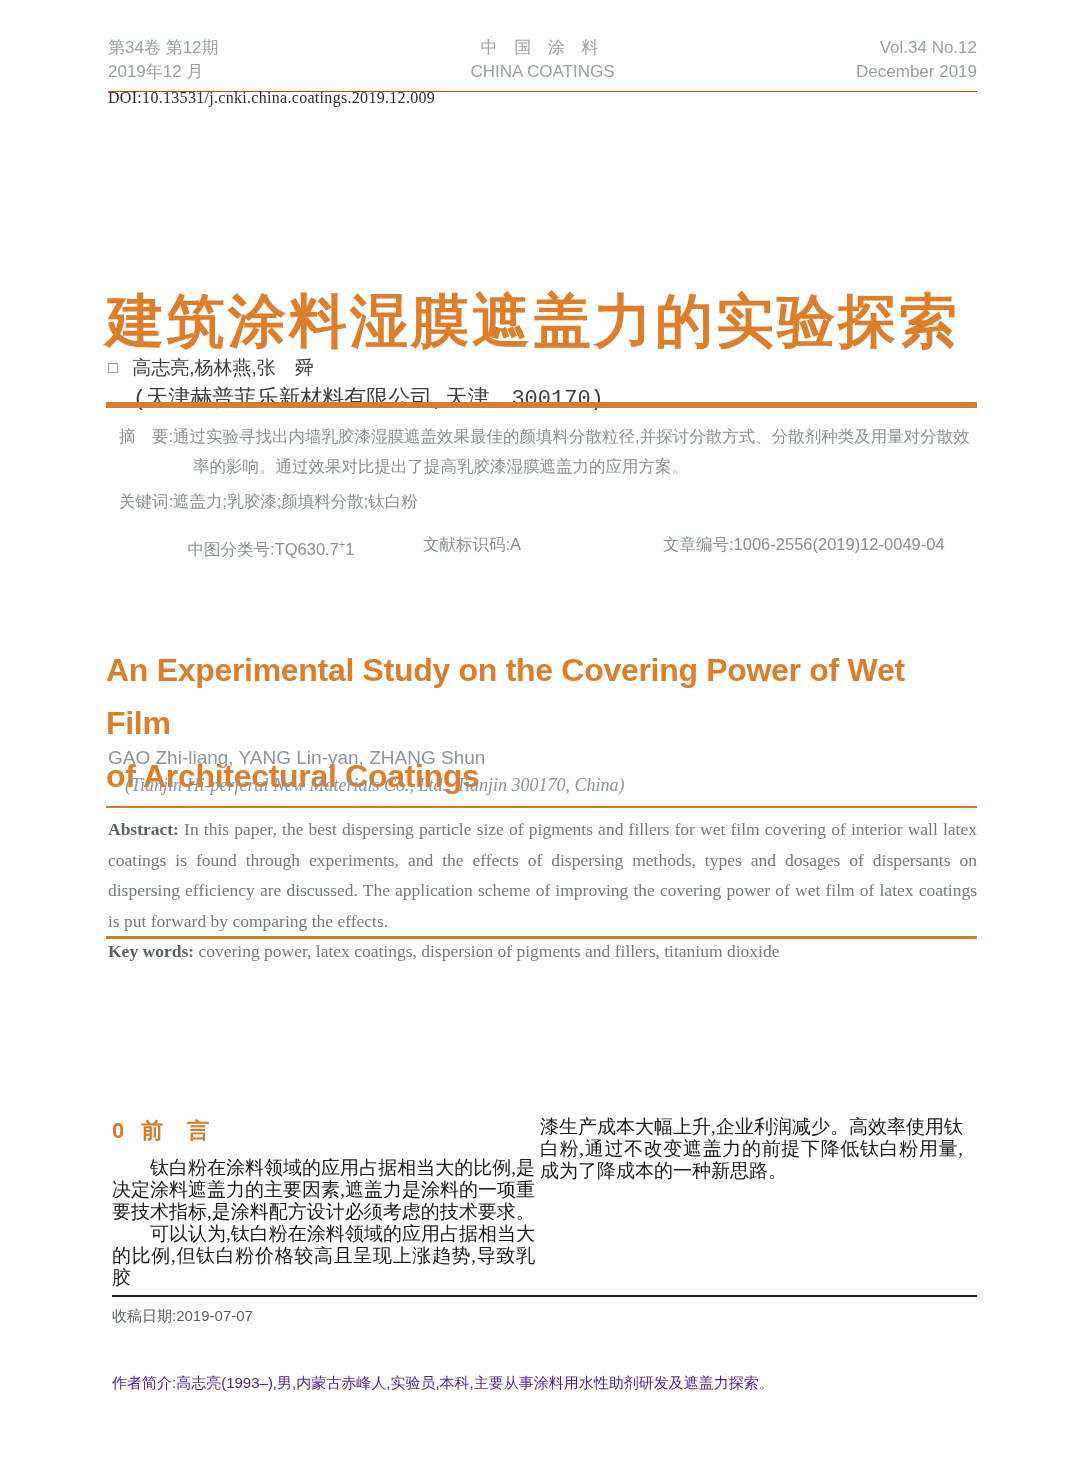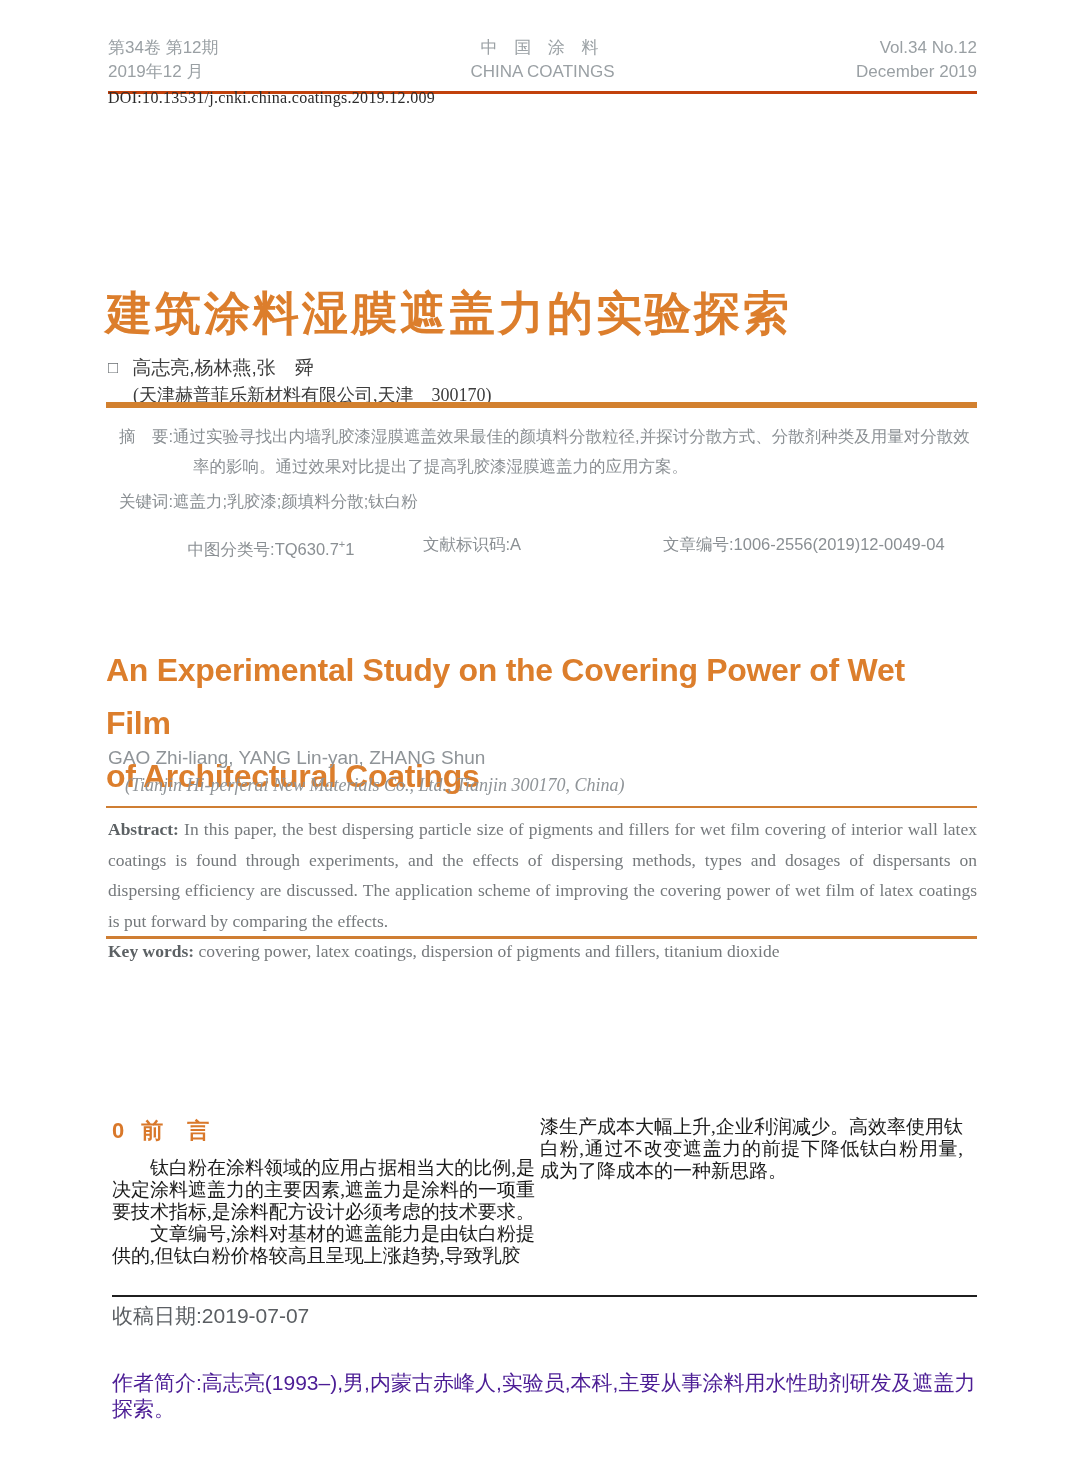--- a/index.html
+++ b/index.html
@@ -6,50 +6,50 @@
   html,body { background:#ffffff; }
   body { width:1075px; height:1459px; font-family:"Liberation Serif","DejaVu Serif",serif; }
   .page { position:relative; width:1075px; height:1459px; background:#fff; overflow:hidden; }
 
   
   .journal-header {
     position:absolute; top:36px; left:108px; right:98px;
     display:flex; justify-content:space-between; align-items:flex-start;
     font-family:"Liberation Sans","DejaVu Sans",sans-serif;
     color:#9aa0a4; font-size:17px; line-height:24px;
-    border-bottom:3px solid #c2410c; padding-bottom:7px;
+    border-bottom:1px solid #c2410c; padding-bottom:7px;
   }
   .journal-header .col { min-width:180px; }
   .journal-header .col.center { text-align:center; }
   .journal-header .col.right { text-align:right; }
   .jh-cn { letter-spacing:6px;text-align:center; }
 
   .doi-line {
     position:absolute; top:89px; left:108px;
     font-family:"Liberation Serif","DejaVu Serif",serif;
     font-size:16px; color:#2b2b2b; letter-spacing:0.3px;
   }
 
   
   .cn-title {
     position:absolute; top:283px; left:106px; right:98px;
     font-family:"Liberation Sans","DejaVu Sans",sans-serif;
-    font-size:46px; font-weight:bold; color:#dc7e2c; letter-spacing:3px;
+    font-size:58px; font-weight:bold; color:#dc7e2c; letter-spacing:3px;
     white-space:nowrap;
   }
   .cn-authors {
     position:absolute; top:355px; left:108px;
     font-family:"Liberation Sans","DejaVu Sans",sans-serif;
     font-size:19px; color:#3d3d3d; display:flex; align-items:center;
   }
   .cn-authors .marker { color:#6a6f73; margin-right:14px; font-size:17px; }
   .cn-affiliation {
     position:absolute; top:383px; left:133px;
-    font-family:Liberation Serif, serif;
-    font-size:18px; color:#3d3d3d;
+    font-family:Liberation Mono, monospace;
+    font-size:22px; color:#3d3d3d;
   }
   .title-bar {
     position:absolute; top:402px; left:106px; right:98px; height:6px;
     background:#d2802f;
   }
 
   
   .cn-abstract {
     position:absolute; top:421px; left:119px; right:100px;
     font-family:"Liberation Sans","DejaVu Sans",sans-serif;
@@ -106,21 +106,21 @@
     font-size:19px; color:#1b1b1b; line-height:22px; text-align:justify;
     text-indent:2em;
   }
   .body-columns p.no-indent { text-indent:0; }
 
   
   .footnote-rule { position:absolute; top:1295px; left:112px; right:98px; height:2px; background:#1f1f1f; }
   .footnote {
     position:absolute; top:1303px; left:112px; right:98px;
     font-family:"Liberation Sans","DejaVu Sans",sans-serif;
-    font-size:21px; line-height:26px;
+    font-size:15px; line-height:26px;
   }
   .footnote .fn1 { color:#5a5e62; }
   .footnote .fn2 { color:#4c1d95;margin-top:41px; }
 
   
   .page-footer {
     position:absolute; top:1388px; right:98px;
     display:flex; align-items:center;
     font-family:"Liberation Serif","DejaVu Serif",serif;
     color:#76848e; font-size:17.5px;
@@ -183,21 +183,21 @@
   </div>
 
   <div class="rule-orange-bottom"></div>
 
   <div class="body-columns">
     <div class="col">
       <div class="section-heading">
         <span class="sec-num">0</span><span>前　言</span>
       </div>
       <p>钛白粉在涂料领域的应用占据相当大的比例,是决定涂料遮盖力的主要因素,遮盖力是涂料的一项重要技术指标,是涂料配方设计必须考虑的技术要求。</p>
-      <p>文章编号,涂料对基材的遮盖能力是由钛白粉提供的,但钛白粉价格较高且呈现上涨趋势,导致乳胶</p>
+      <p>可以认为,钛白粉在涂料领域的应用占据相当大的比例,但钛白粉价格较高且呈现上涨趋势,导致乳胶</p>
     </div>
     <div class="col">
       <p class="no-indent">漆生产成本大幅上升,企业利润减少。高效率使用钛白粉,通过不改变遮盖力的前提下降低钛白粉用量,成为了降成本的一种新思路。</p>
     </div>
   </div>
 
   <div class="footnote-rule"></div>
   <div class="footnote">
     <div class="fn1"><span>收稿日期:</span><span>2019-07-07</span></div>
     <div class="fn2"><span>作者简介:</span><span>高志亮(1993–),男,内蒙古赤峰人,实验员,本科,主要从事涂料用水性助剂研发及遮盖力探索。</span></div>

